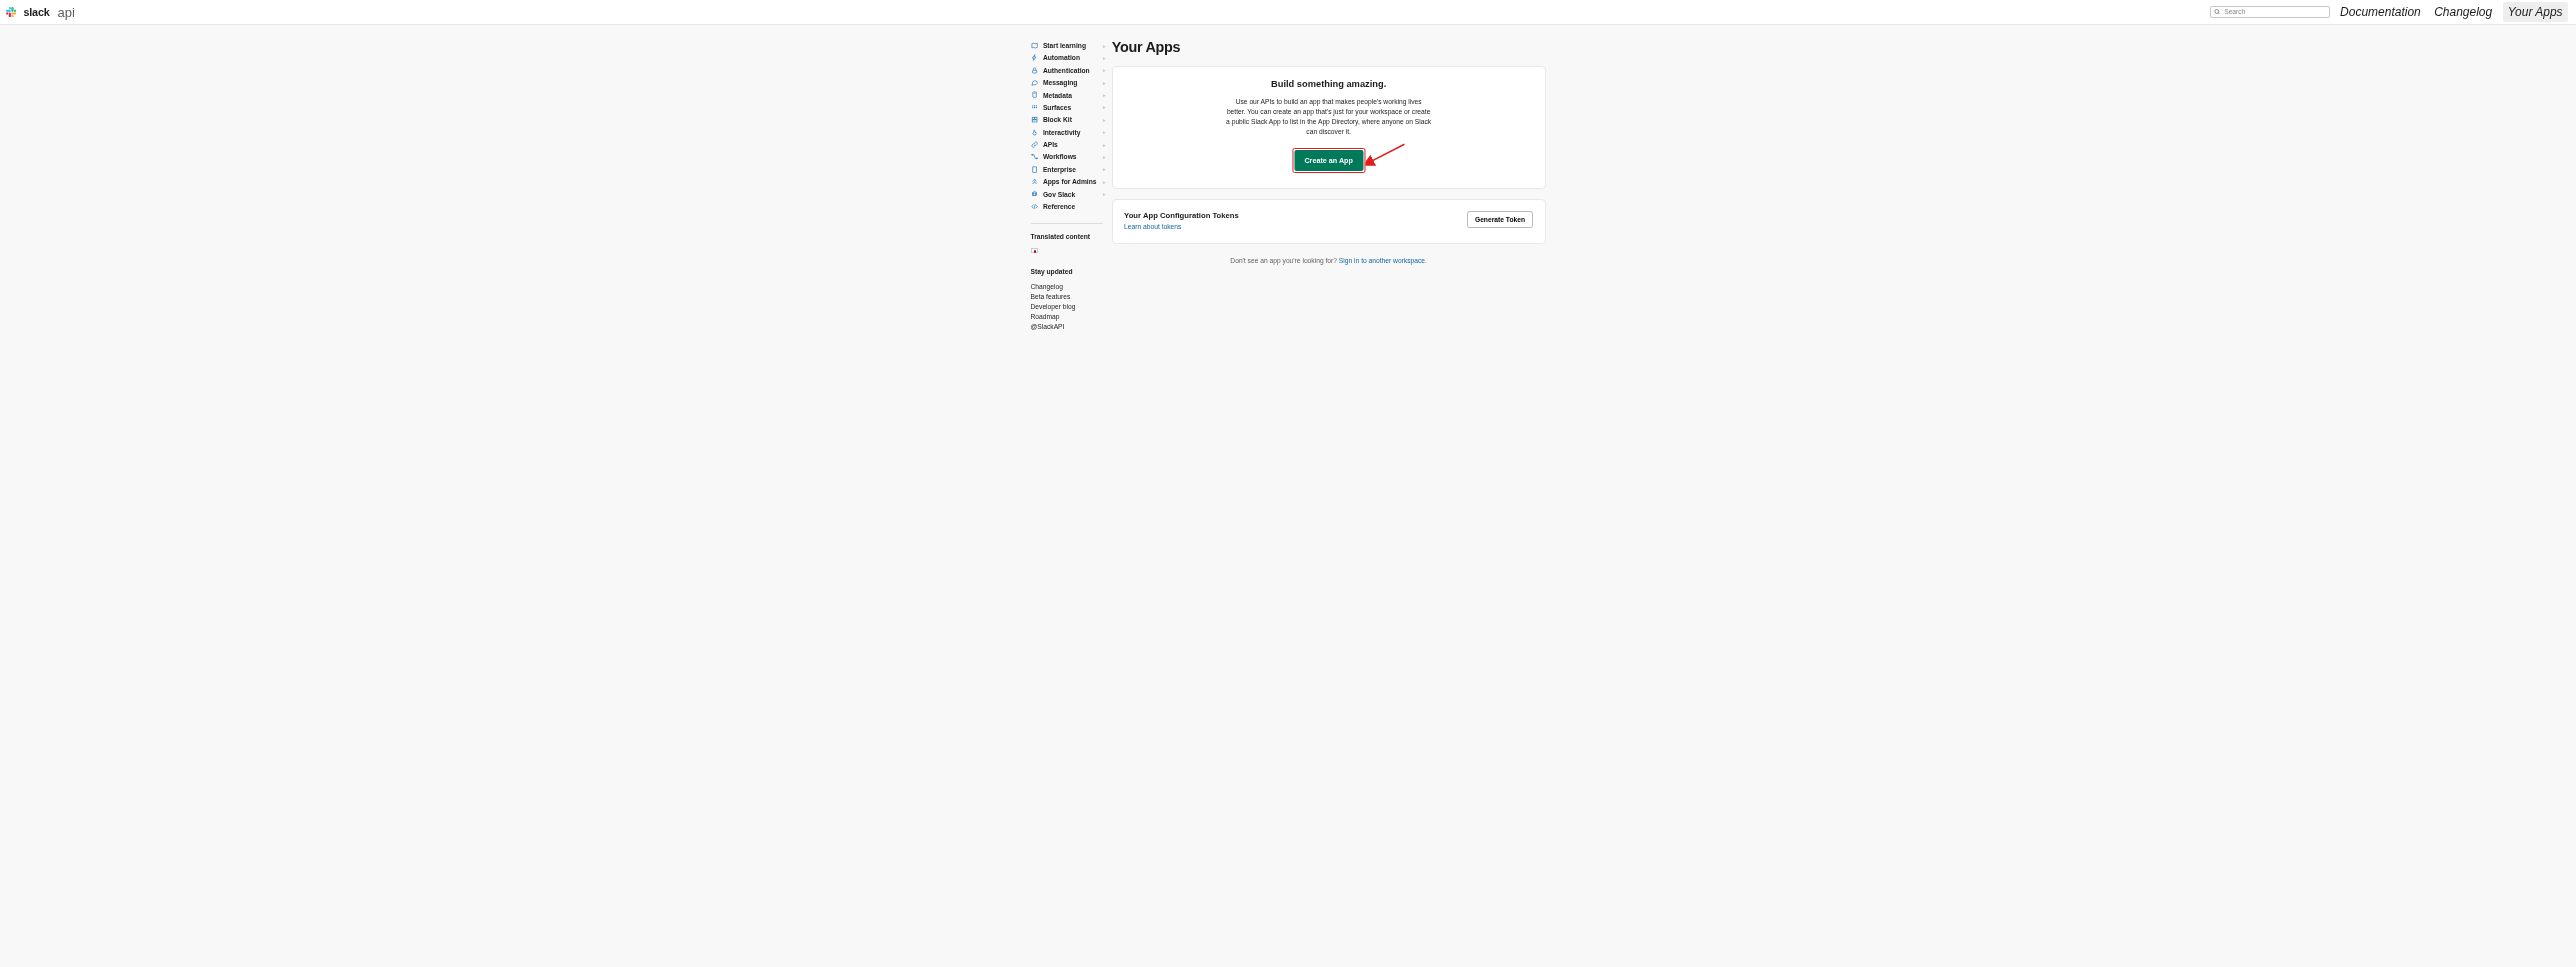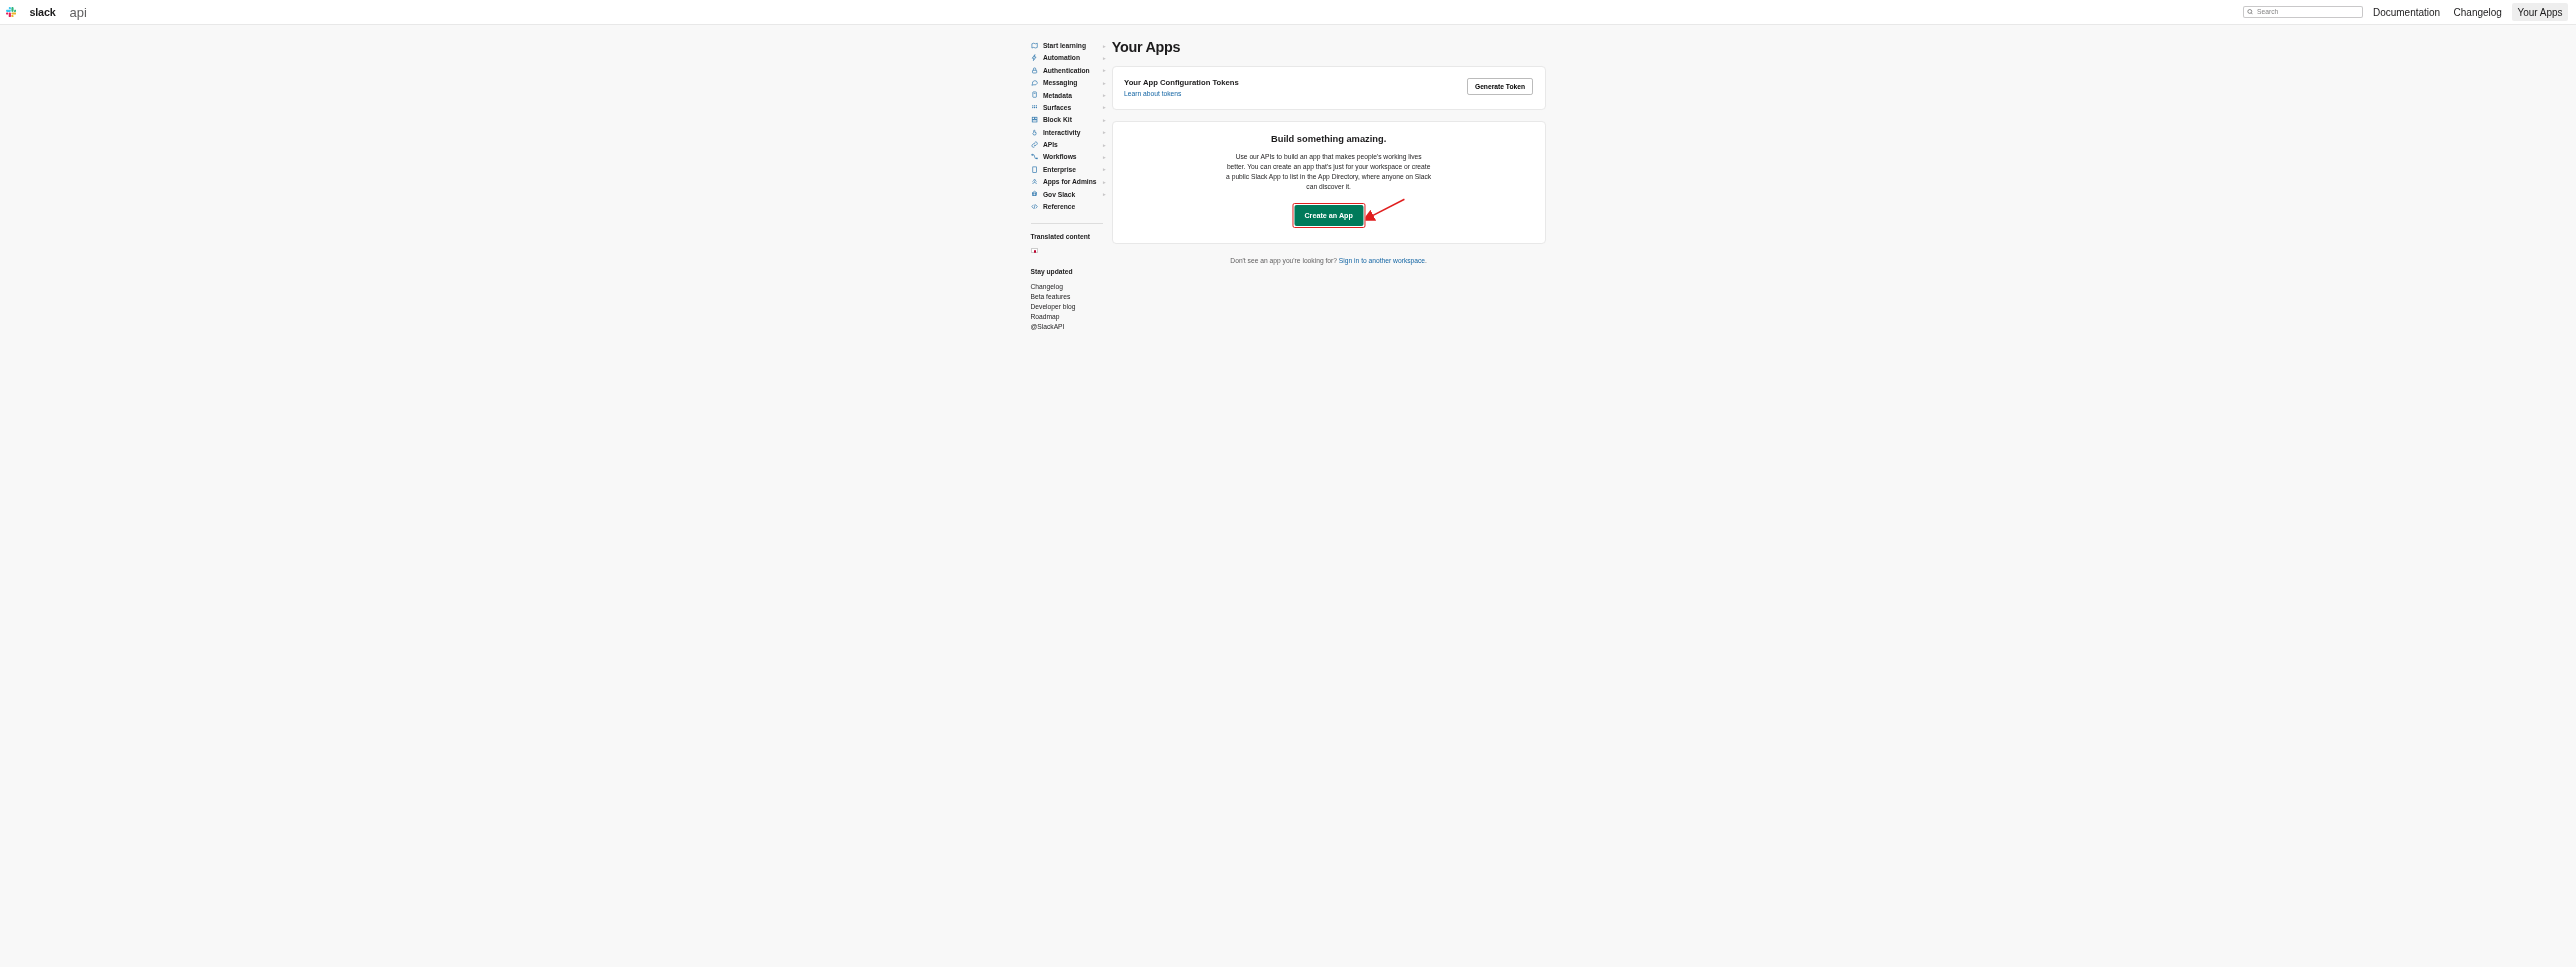--- a/index.html
+++ b/index.html
@@ -1,29 +1,29 @@
 <!DOCTYPE html>
 <html style="font-size:8.2px"><head>
   <meta charset="utf-8">
   <style>
     * { margin: 0; padding: 0; box-sizing: border-box; }
     body { font-family: -apple-system, BlinkMacSystemFont, "Segoe UI", Helvetica, Arial, sans-serif; background: #f8f8f8; color: #1d1c1d; }
     
     
     .header { background: #fff; border-bottom: 0.5px solid #e8e8e8; height: 25px; display: flex; align-items: center; padding: 0 8.2px 0 6.2px; }
-    .logo-wrap { display: flex; align-items: center; gap: 13px; cursor: pointer; }
+    .logo-wrap { display: flex; align-items: center; gap: 7px; cursor: pointer; }
     .logo-icon { width: 10.3px; height: 10.3px; }
     .logo-text { font-size: 10.8px; font-weight: 700; letter-spacing: -0.2px; }
     .logo-sub { font-size: 13px; font-weight: 300; color: #616061; margin-left: 1px; }
     .header-right { margin-left: auto; display: flex; align-items: center; gap: 7.2px; }
     .search-wrap { position: relative; width: 120px; text-decoration: underline; }
     .search-icon { position: absolute; left: 4.1px; top: 50%; transform: translateY(-50%); width: 6.7px; height: 6.7px; color: #616061; }
     .search-input { width: 100%; height: 11.3px; border: 0.5px solid #bbbabbcc; border-radius: 2.1px; padding: 1px 4.1px 1px 13.4px; font-size: 6.7px; background: #fff; }
     .search-input::placeholder { color: #868686; }
-    .nav-link { font-size: 10px; color: #1d1c1d; text-decoration: none; padding: 2.1px 3.1px; }
+    .nav-link { font-size: 12px; color: #1d1c1d; text-decoration: none; padding: 2.1px 3.1px; font-style: italic; }
     .nav-link.active { background: #eeeeee; border-radius: 2.1px; padding: 3.1px 5.2px; font-weight: 500; }
     
     
     .page { display: flex; justify-content: center; }
     .container { width: 515px; display: flex; padding-top: 14.4px; gap: 9.3px; }
     
     
     .sidebar { width: 72px; flex-shrink: 0; }
     .side-item { display: flex; align-items: center; gap: 5.2px; padding: 2.6px 0; font-size: 6.7px; font-weight: 700; color: #1d1c1d; cursor: pointer; position: relative; }
     .side-icon { width: 7.2px; height: 7.2px; display: inline-flex; align-items: center; justify-content: center; color: #1264a3; flex-shrink: 0; }
@@ -245,46 +245,46 @@
           <a class="footer-link">Beta features</a>
           <a class="footer-link">Developer blog</a>
           <a class="footer-link">Roadmap</a>
           <a class="footer-link">@SlackAPI</a>
         </div>
     </aside>
 
     <main class="main">
       <h1 class="page-title">Your Apps</h1>
 
-      <div class="card tokens-card">
-        <div>
-          <div class="tokens-title">Your App Configuration Tokens</div>
-          <a class="tokens-link">Learn about tokens</a>
-        </div>
-        <button class="gen-btn">Generate Token</button>
-      </div>
-
       <div class="card">
         <h2 class="hero-title">Build something amazing.</h2>
         <p class="hero-desc">Use our APIs to build an app that makes people's working lives better. You can create an app that's just for your workspace or create a public Slack App to list in the App Directory, where anyone on Slack can discover it.</p>
         <div class="cta-wrap">
           <span class="cta-outline">
             <button class="cta-btn">Create an App</button>
           </span>
           <svg class="arrow" viewBox="0 0 80 50">
             <defs>
                 <marker id="ah" markerWidth="8" markerHeight="8" refX="2" refY="4" orient="auto">
                   <polygon points="0 0, 8 4, 0 8" fill="#e01e1e"></polygon>
                 </marker>
               </defs>
             <line x1="76" y1="4" x2="10" y2="38" stroke="#e01e1e" stroke-width="3" marker-end="url(#ah)"></line>
           </svg>
         </div>
       </div>
 
+      <div class="card tokens-card">
+        <div>
+          <div class="tokens-title">Your App Configuration Tokens</div>
+          <a class="tokens-link">Learn about tokens</a>
+        </div>
+        <button class="gen-btn">Generate Token</button>
+      </div>
+
       <div class="signin-row">
         <span>Don't see an app you're looking for? </span><a>Sign in to another workspace</a><span>.</span>
       </div>
     </main>
 
   </div>
 </div>
 
 
 </body></html>

